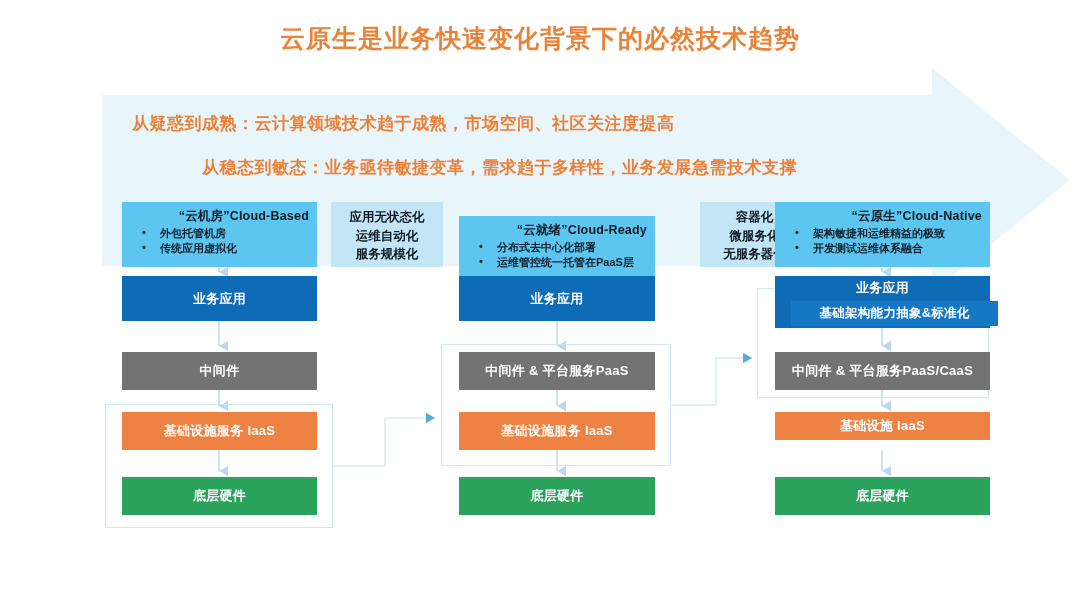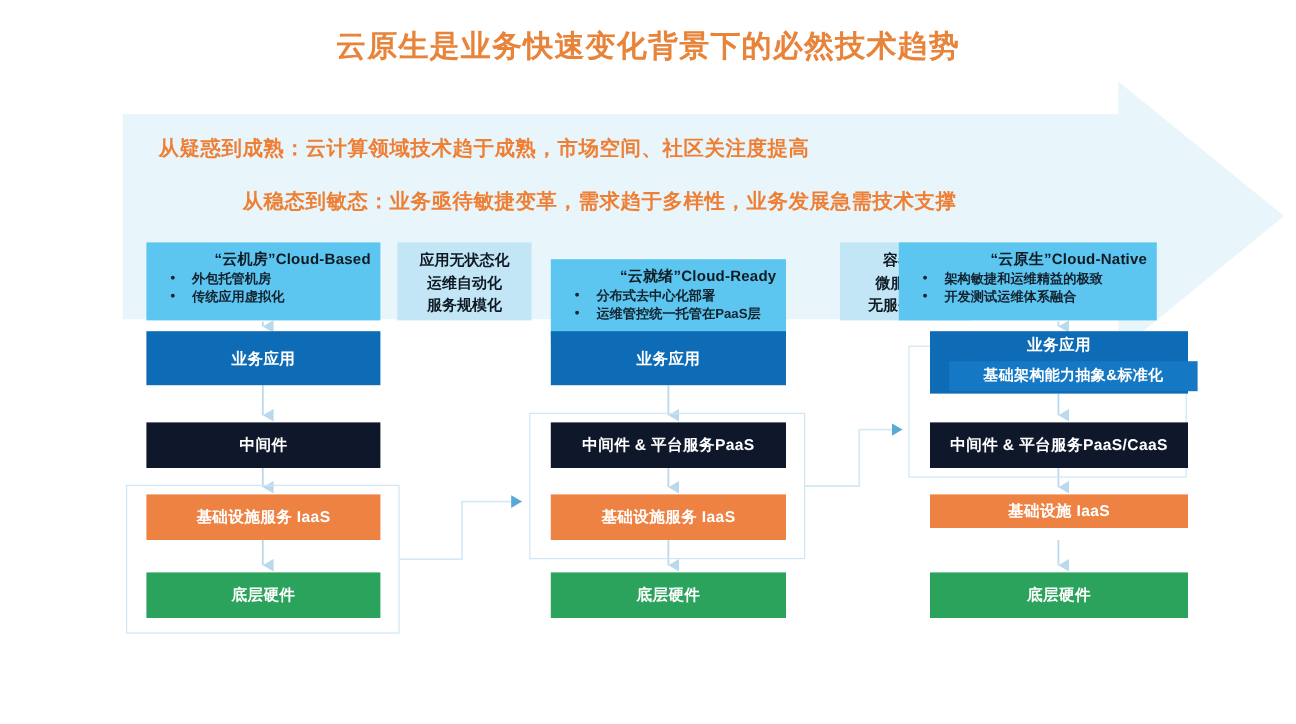--- a/index.html
+++ b/index.html
@@ -97,37 +97,37 @@
     font-size: 12.5px;
     font-weight: bold;
     color: #0F1A23;
     line-height: 18.5px;
   }
 
   #hdr-col1 { left: 122px; top: 202px; width: 195px; height: 65px; }
   #hdr-mid1 { left: 331px; top: 202px; width: 112px; height: 65px; }
   #hdr-col2 { left: 459px; top: 216px; width: 196px; height: 65px; }
   #hdr-mid2 { left: 669px; top: 202px; width: 109px; height: 65px; margin-left: 31px; }
-  #hdr-col3 { left: 749px; top: 202px; width: 215px; height: 65px; }
+  #hdr-col3 { left: 775px; top: 202px; width: 215px; height: 65px; }
 
   
   .box {
     position: absolute;
     box-sizing: border-box;
     display: flex;
     align-items: center;
     justify-content: center;
     color: #ffffff;
     font-size: 13px;
     font-weight: bold;
     letter-spacing: 0.3px;
     white-space: nowrap;
   }
   .box-app    { background: #0E6BB5; }
-  .box-mid    { background: #0f172a; }
+  .box-mid    { background: #737373; }
   .box-iaas   { background: #EE8243; }
   .box-hw     { background: #2BA35C; }
   .box-inner  { background: #1578C4; font-size: 12.5px; margin-left: 12px; }
 
   
   #c1-app  { left: 122px; top: 276px; width: 195px; height: 45px; }
   #c1-mid  { left: 122px; top: 352px; width: 195px; height: 38px; }
   #c1-iaas { left: 122px; top: 412px; width: 195px; height: 38px; }
   #c1-hw   { left: 122px; top: 477px; width: 195px; height: 38px; }
 

